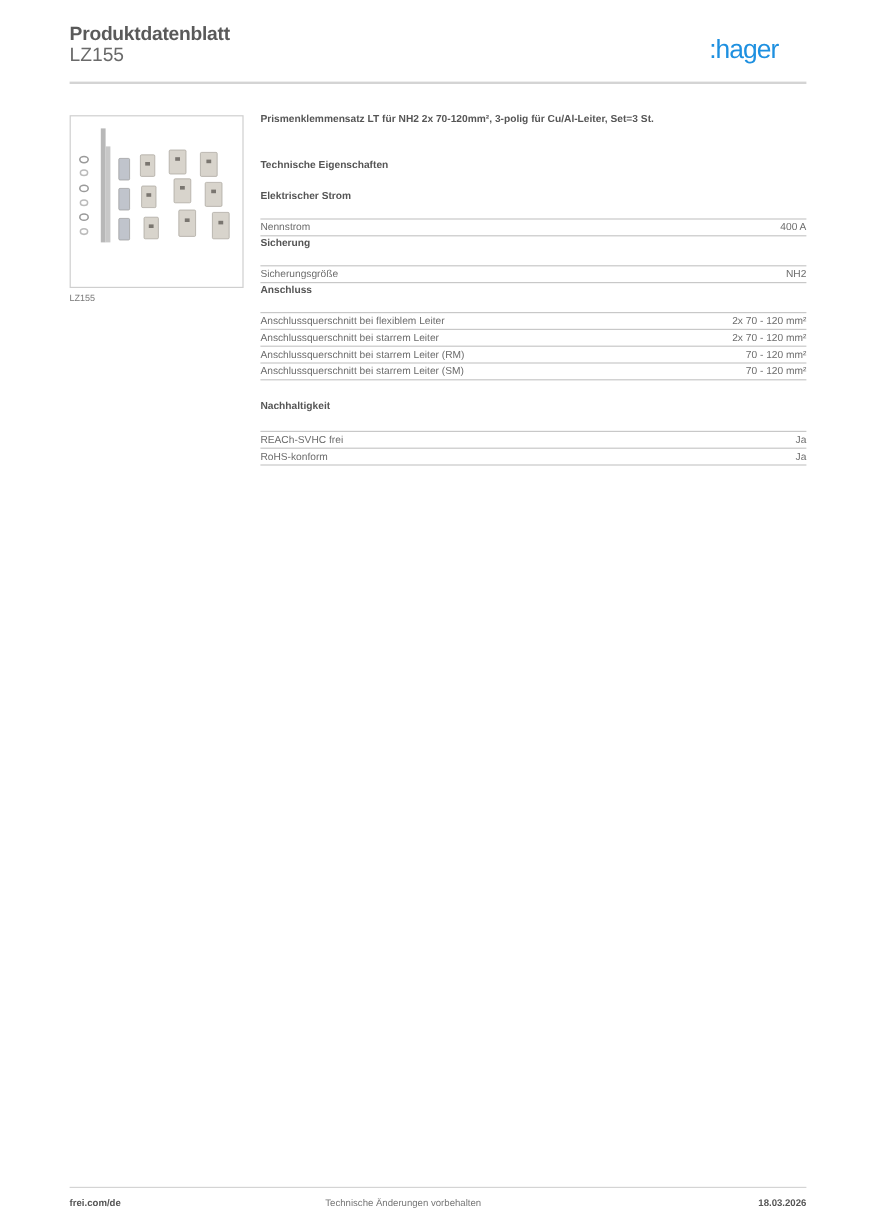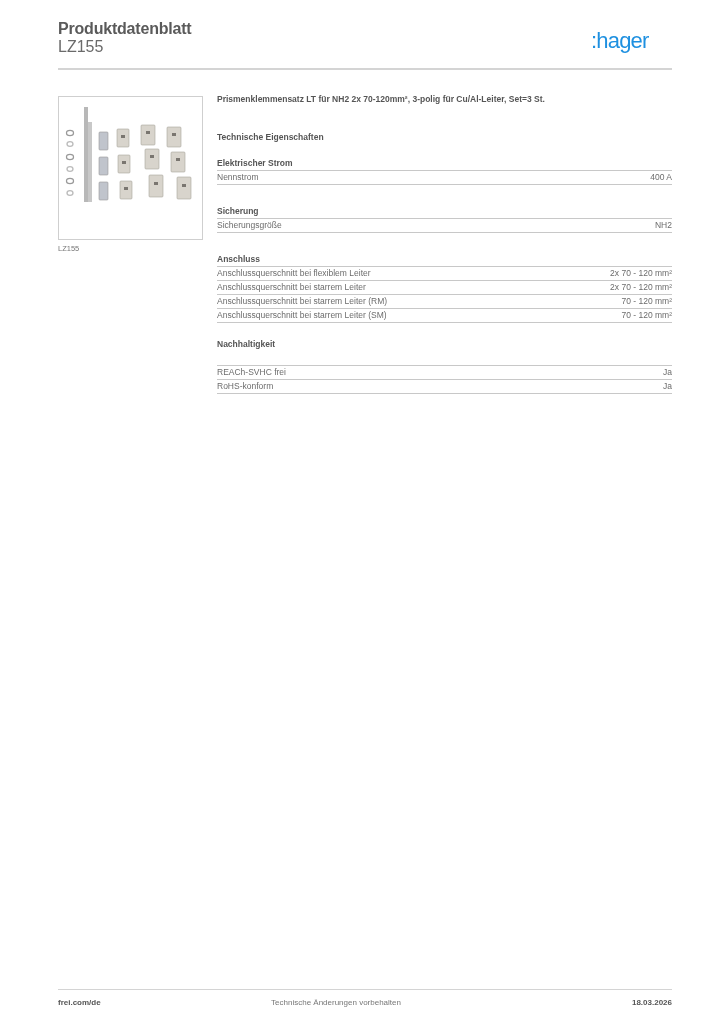--- a/index.html
+++ b/index.html
@@ -25,24 +25,24 @@
   .image-box {
     position: absolute; left: 58px; top: 96px; width: 143px; height: 142px;
     border: 1px solid #cfcfcf; background: #fff;
   }
   .image-caption {
     position: absolute; left: 58px; top: 244px; font-size: 7.5px; color: #777;
   }
   .content { position: absolute; left: 217px; top: 94px; width: 455px; }
   .product-desc { font-size: 8.5px; font-weight: bold; color: #555; height: 12px; }
   .tech-heading { font-size: 8.5px; font-weight: bold; color: #555; margin-top: 26px; }
-  .section { margin-top: 21px; }
+  .section { margin-top: 0; }
   .section.first { margin-top: 16px; }
   .section-title {
-    font-size: 8.5px; font-weight: bold; color: #555; padding-bottom: 2px;
+    font-size: 8.5px; font-weight: bold; color: #555; padding-bottom: 14px;
     border-bottom: 1px solid #c8c8c8;
   }
   .row {
     display: flex; justify-content: space-between; font-size: 8.5px; color: #6c6c6c;
     height: 13px; line-height: 13px; border-bottom: 1px solid #c8c8c8; gap: 24px;
   }
   .footer-rule {
     position: absolute; left: 58px; top: 989px; width: 614px; height: 1px; background: #d4d4d4;
   }
   .footer-left { position: absolute; left: 58px; top: 998px; font-size: 8px; font-weight: bold; color: #555; }

